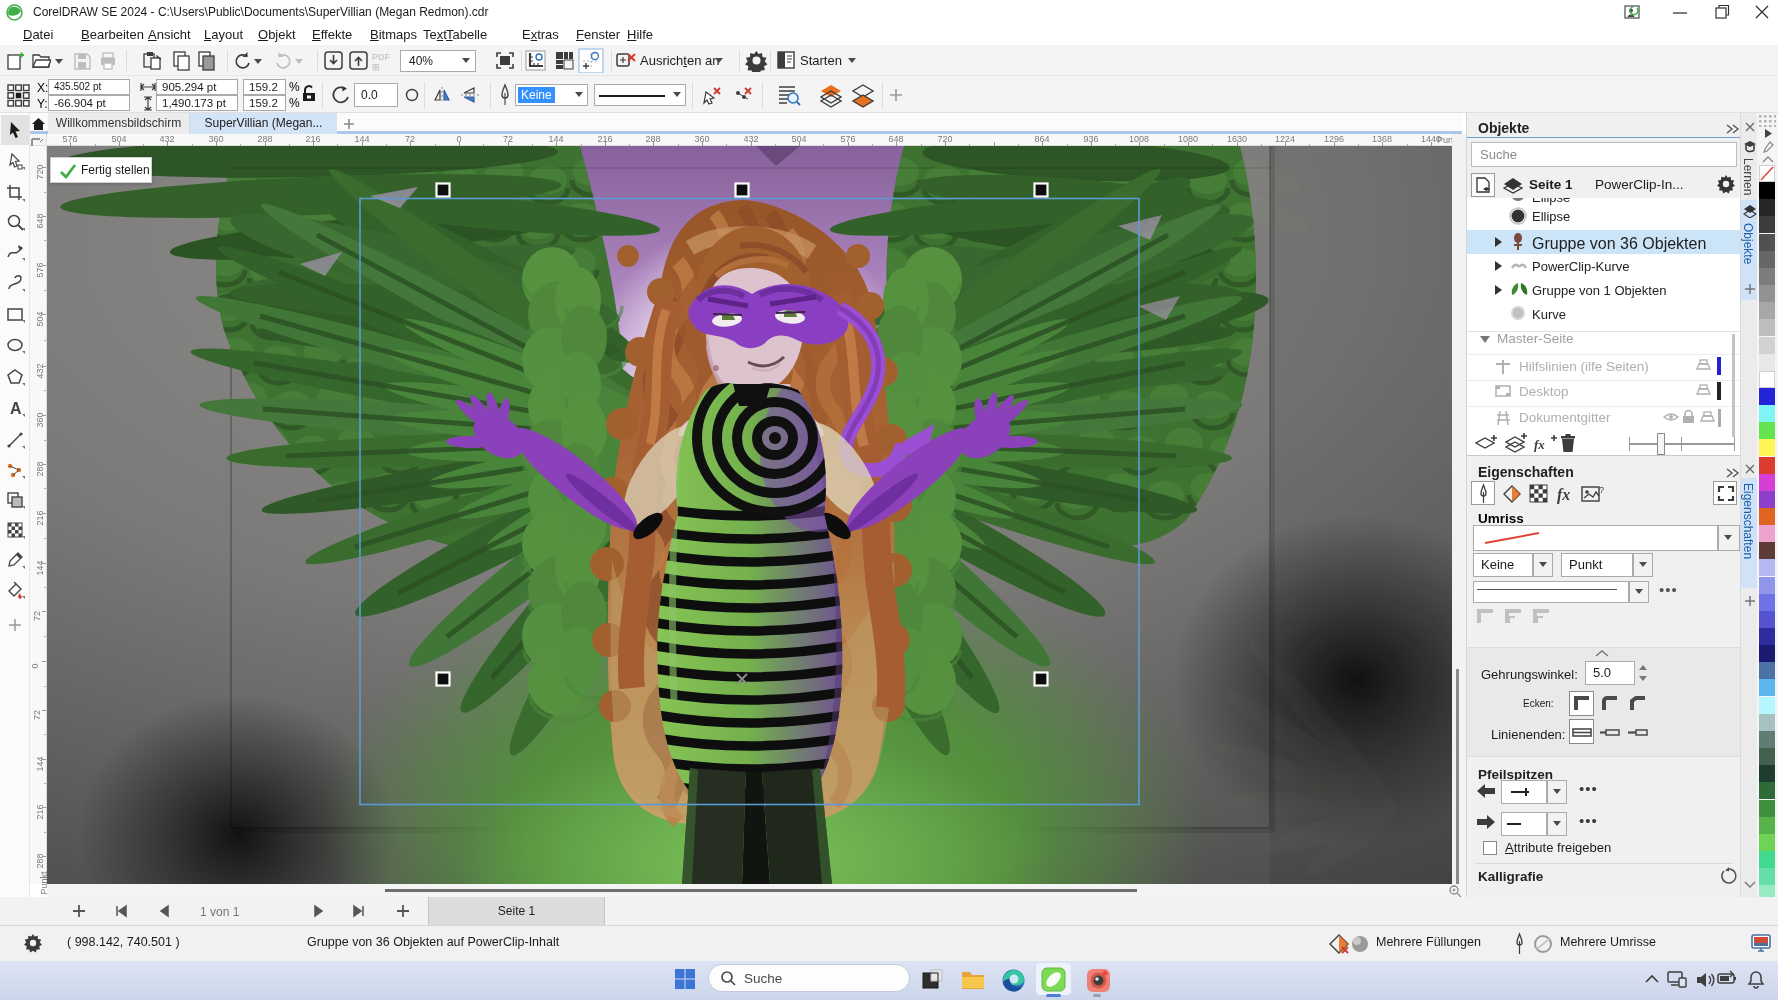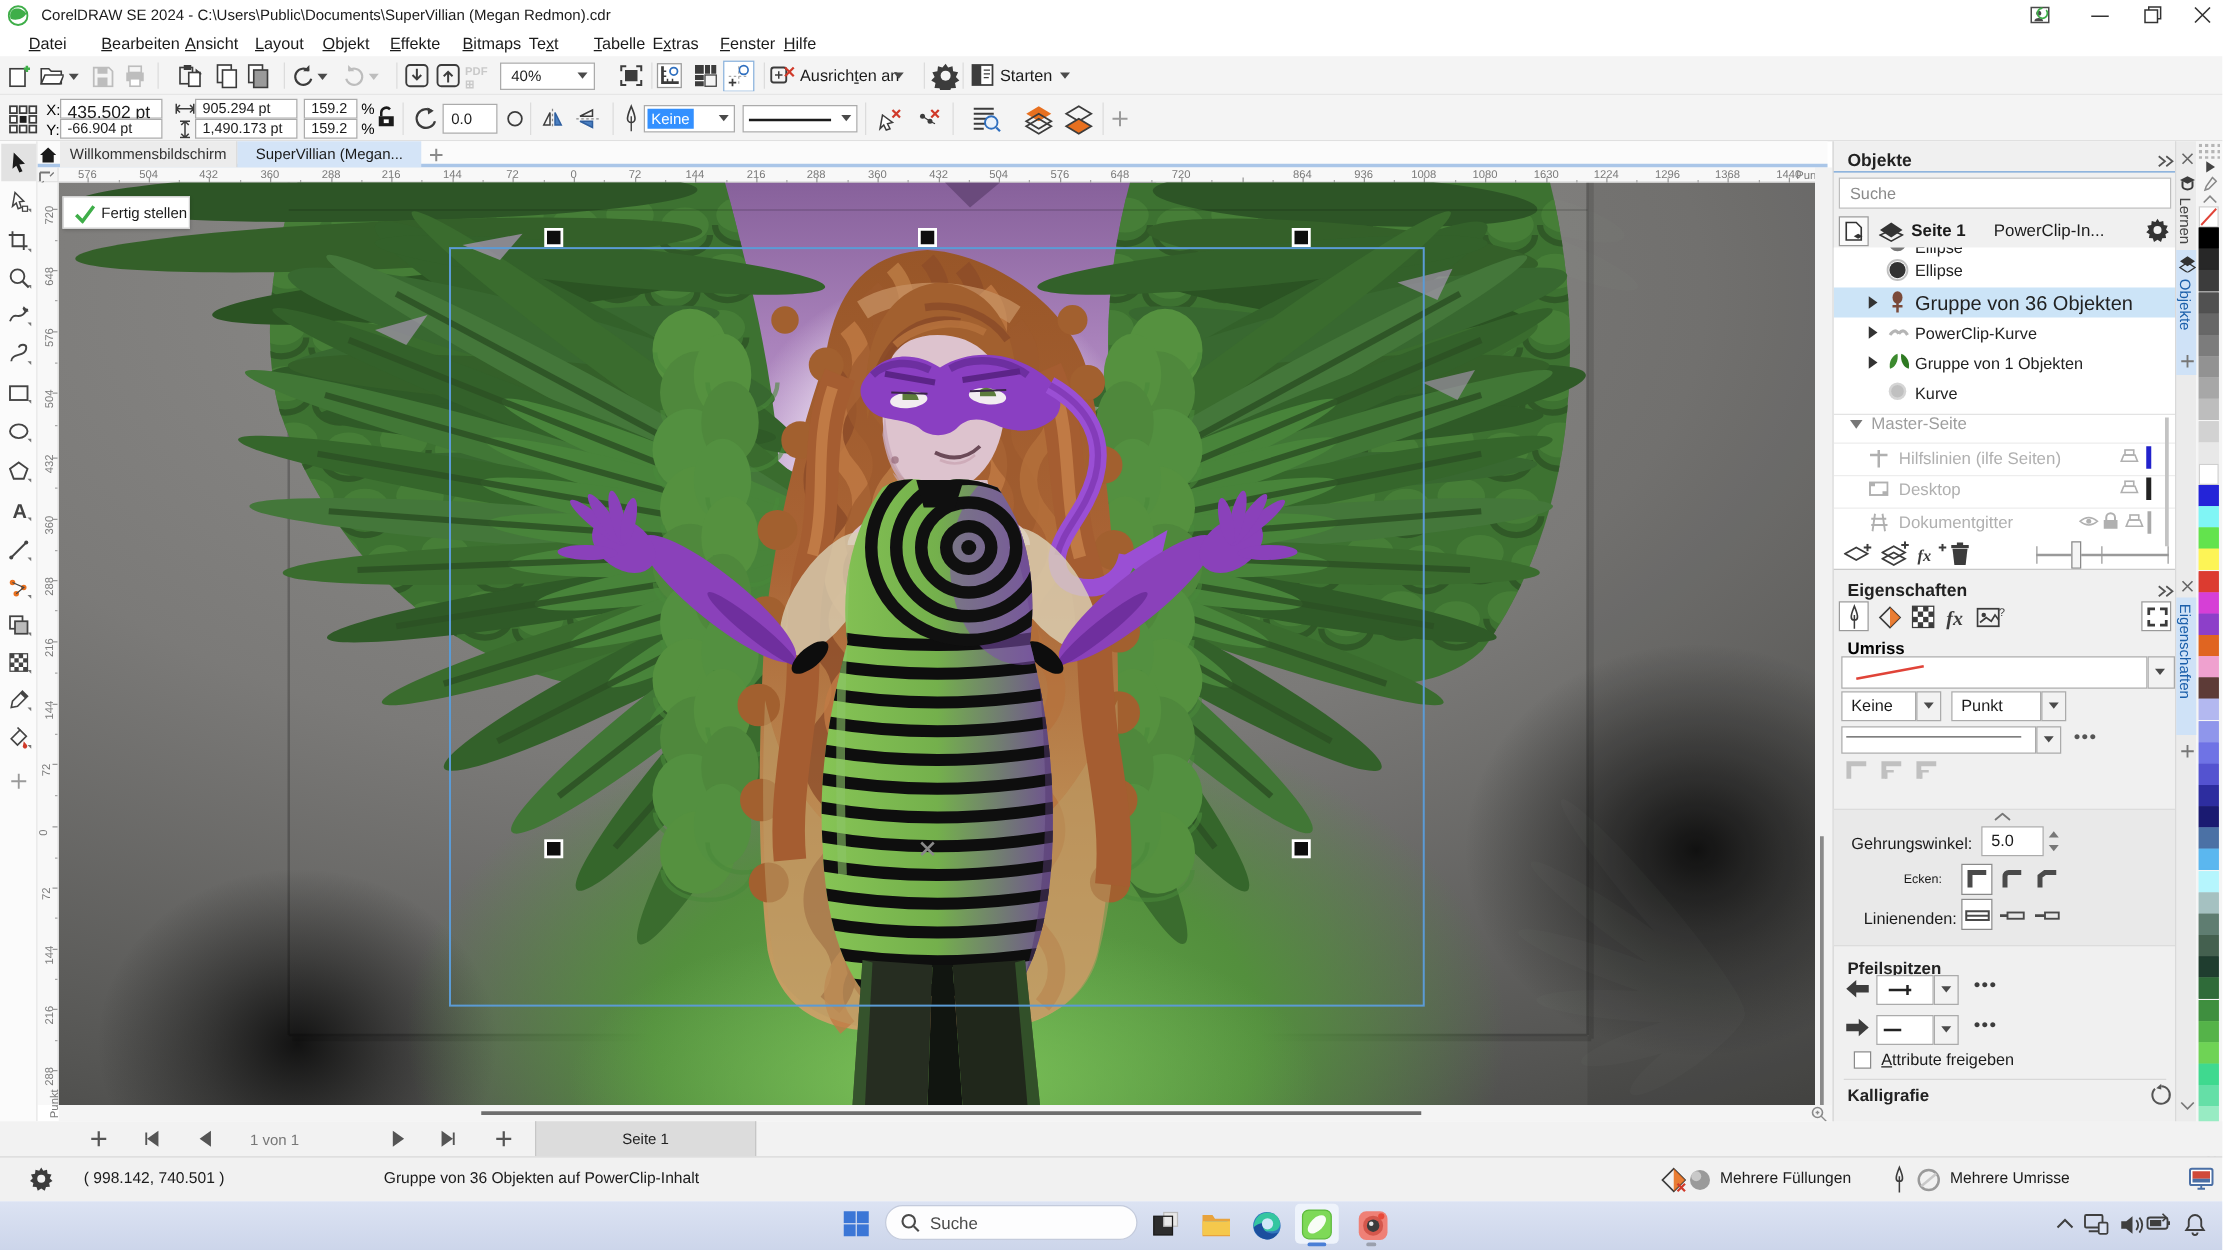--- a/index.html
+++ b/index.html
@@ -71,21 +71,21 @@
 
 <div class="abs" id="menu">
 <span style="left:23px"><u>D</u>atei</span>
       <span style="left:81px"><u>B</u>earbeiten</span>
       <span style="left:148px"><u>A</u>nsicht</span>
       <span style="left:204px"><u>L</u>ayout</span>
       <span style="left:258px"><u>O</u>bjekt</span>
       <span style="left:312px"><u>E</u>ffekte</span>
       <span style="left:370px"><u>B</u>itmaps</span>
       <span style="left:423px">Te<u>x</u>t</span>
-      <span style="left:475px"><u>T</u>abelle</span>
+      <span style="left:446px"><u>T</u>abelle</span>
       <span style="left:522px">E<u>x</u>tras</span>
       <span style="left:576px"><u>F</u>enster</span>
       <span style="left:627px"><u>H</u>ilfe</span>
 </div>
 
 <div class="abs" id="tb1">
 <svg class="abs" style="left:6px;top:6px" width="20" height="19">
         <rect x="2" y="4" width="12" height="14" fill="#fff" stroke="#3c3c3c" stroke-width="1.3"></rect>
         <path d="M14 1 h5 M16.5 -1.5 v5" transform="translate(-1,3)" stroke="#3fae49" stroke-width="2"></path>
       </svg>
@@ -199,21 +199,21 @@
           <rect x="2" y="9.75" width="5.5" height="5.5"></rect>
           <rect x="17.5" y="9.75" width="5.5" height="5.5"></rect>
           <rect x="2" y="17.5" width="5.5" height="5.5"></rect>
           <rect x="9.75" y="17.5" width="5.5" height="5.5"></rect>
           <rect x="17.5" y="17.5" width="5.5" height="5.5"></rect>
         </g>
         <rect x="9.75" y="9.75" width="5.5" height="5.5" fill="#1b1b1b"></rect>
       </svg>
 <span class="abs" style="left:37px;top:5px;font-size:12px">X:</span>
       <span class="abs" style="left:37px;top:21px;font-size:12px">Y:</span>
-<div class="ibox" style="left:48px;top:3px;width:82px;height:16px;padding:1px 0 0 5px;font-size:14px">435.502 pt</div>
+<div class="ibox" style="left:48px;top:3px;width:82px;height:16px;padding:1px 0 0 5px;font-size:10px">435.502 pt</div>
 <div class="ibox" style="left:48px;top:19px;width:82px;height:16px;padding:1px 0 0 5px;font-size:11.5px">-66.904 pt</div>
 <svg class="abs" style="left:140px;top:6px" width="16" height="10">
         <path d="M1 5 h14 M1 5 l3-3 M1 5 l3 3 M15 5 l-3-3 M15 5 l-3 3 M1 1 v8 M15 1 v8" stroke="#3c3c3c" stroke-width="1.2" fill="none"></path>
       </svg>
 <svg class="abs" style="left:143px;top:20px" width="10" height="15">
         <path d="M5 1 v13 M5 1 l-3 3 M5 1 l3 3 M5 14 l-3-3 M5 14 l3-3 M1 1 h8 M1 14 h8" stroke="#3c3c3c" stroke-width="1.2" fill="none"></path>
       </svg>
 <div class="ibox" style="left:156px;top:3px;width:82px;height:16px;padding:1px 0 0 5px;font-size:11.5px">905.294 pt</div>
 <div class="ibox" style="left:156px;top:19px;width:82px;height:16px;padding:1px 0 0 5px;font-size:11.5px">1,490.173 pt</div>
 <div class="ibox" style="left:243px;top:3px;width:43px;height:16px;padding:1px 0 0 5px;font-size:11.5px">159.2</div>

